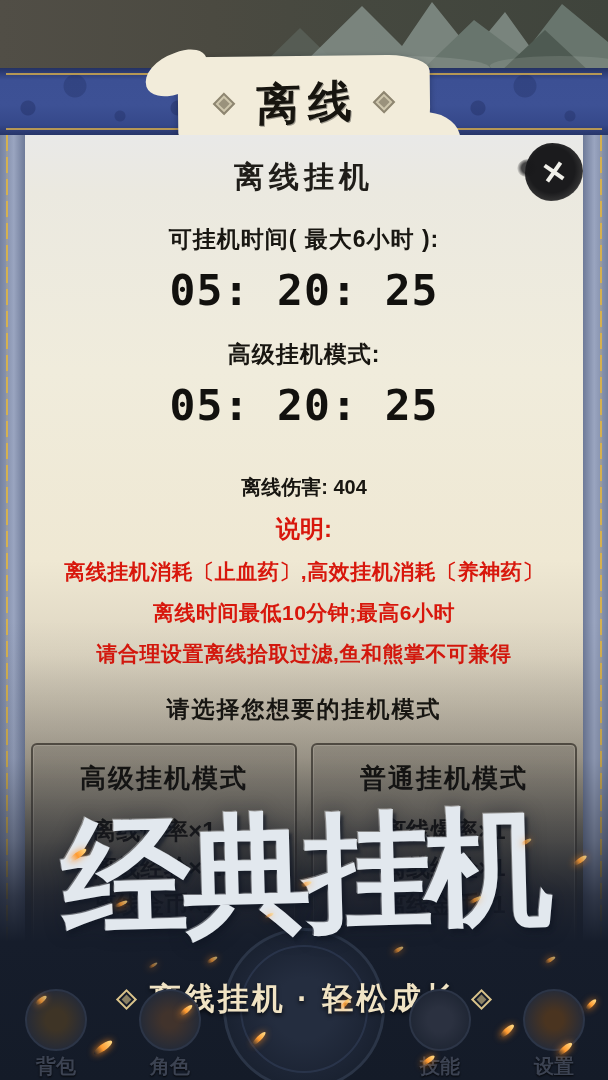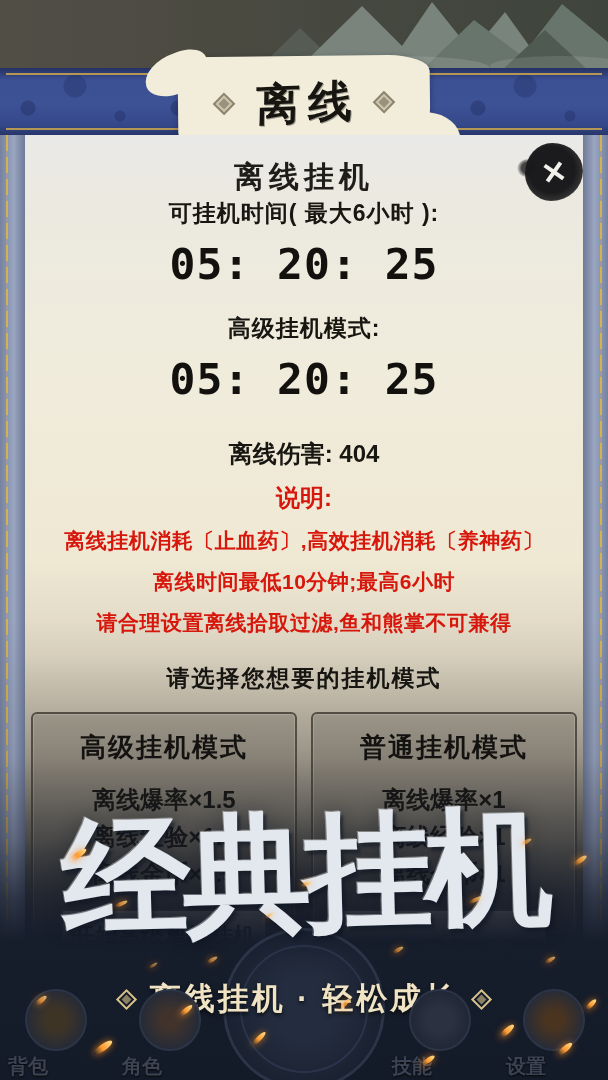--- a/index.html
+++ b/index.html
@@ -55,25 +55,25 @@
   .panel-title{margin:0;padding-top:22px;font-size:30px;font-weight:900;color:#1f1d19;letter-spacing:5px;}
   .close-btn{position:absolute;top:8px;right:0;width:58px;height:58px;border:none;cursor:pointer;
     background:radial-gradient(circle at 46% 46%, #1b1b1d 52%, rgba(22,22,24,.88) 68%, rgba(22,22,24,.3) 86%, transparent 100%);
     border-radius:47% 53% 55% 45%/52% 48% 52% 48%;}
   .close-btn::before{content:"";position:absolute;left:-8px;top:16px;width:20px;height:18px;
     background:radial-gradient(circle,rgba(25,25,27,.8) 40%,transparent 75%);border-radius:60% 40% 50% 50%;}
   .close-x{position:absolute;inset:0;display:flex;align-items:center;justify-content:center;
     color:#f1f0ea;font-size:30px;font-weight:900;transform:rotate(-10deg);}
 
   .lbl{font-size:23px;font-weight:800;color:#181611;letter-spacing:1px;}
-  .idle-label{}
+  .idle-label{margin-top:26px;}
   .timer{margin-top:10px;font-family:"DejaVu Sans Mono","Liberation Mono",monospace;
     font-size:43px;font-weight:800;color:#12110e;letter-spacing:1px;}
   .eff-label{margin-top:24px;}
-  .damage{margin-top:34px;font-size:24px;font-weight:800;color:#181611;}
+  .damage{margin-top:44px;font-size:20px;font-weight:800;color:#181611;}
   .damage-note{margin-top:12px;font-size:21px;font-weight:800;color:#23211c;letter-spacing:.5px;}
   .notice-title{margin-top:12px;font-size:24px;font-weight:900;color:#d8170c;}
   .notice-line{margin-top:13px;font-size:21px;font-weight:900;color:#d8170c;letter-spacing:.5px;}
   .mode-prompt{margin-top:26px;font-size:23px;font-weight:900;color:#171510;letter-spacing:2px;}
 
   
   .cards{display:flex;justify-content:center;gap:14px;margin-top:18px;}
   .card{width:262px;height:218px;border:2px solid rgba(70,64,54,.8);border-radius:6px;
     background:linear-gradient(180deg,rgba(125,119,108,.38) 0%,rgba(110,102,88,.42) 100%);
     box-shadow:inset 0 0 0 1px rgba(235,228,210,.25);}
@@ -105,21 +105,21 @@
     text-shadow:3px 4px 3px rgba(16,24,36,.6),-1px -1px 0 rgba(255,255,255,.35),0 0 20px rgba(12,18,30,.4);}
 
   .slogan-row{position:absolute;top:978px;left:0;width:608px;
     display:flex;align-items:center;justify-content:center;gap:16px;}
   .slogan{font-size:31px;font-weight:900;color:#f0e3c4;letter-spacing:3px;
     text-shadow:0 2px 4px rgba(0,0,0,.8);}
   .slogan-diamond{width:11px;height:11px;border:2px solid #d9c38b;transform:rotate(45deg);position:relative;}
   .slogan-diamond::after{content:"";position:absolute;inset:2px;background:#d9c38b;opacity:.6;}
 
   
-  .nav-item{position:absolute;bottom:0;width:96px;cursor:pointer;}
+  .nav-item{position:absolute;bottom:0;width:96px;text-align:center;cursor:pointer;}
   .nav-icon{width:58px;height:58px;margin:0 auto;border-radius:50%;
     border:2px solid #2c3547;background:radial-gradient(circle,#2a3244 30%,#1f2736 75%);}
   .nav-icon.bag{background:radial-gradient(circle,#3e3426 25%,#242a38 75%);}
   .nav-icon.role{background:radial-gradient(circle,#41332c 20%,#232a38 75%);}
   .nav-icon.skill{background:radial-gradient(circle,#2b3140 30%,#1f2634 75%);}
   .nav-icon.jar{background:radial-gradient(circle,#4a3420 22%,#252b39 75%);}
   .nav-label{margin-top:2px;font-size:20px;font-weight:800;color:#434a5a;
     text-shadow:0 1px 2px #000;opacity:.85;}
 
   

